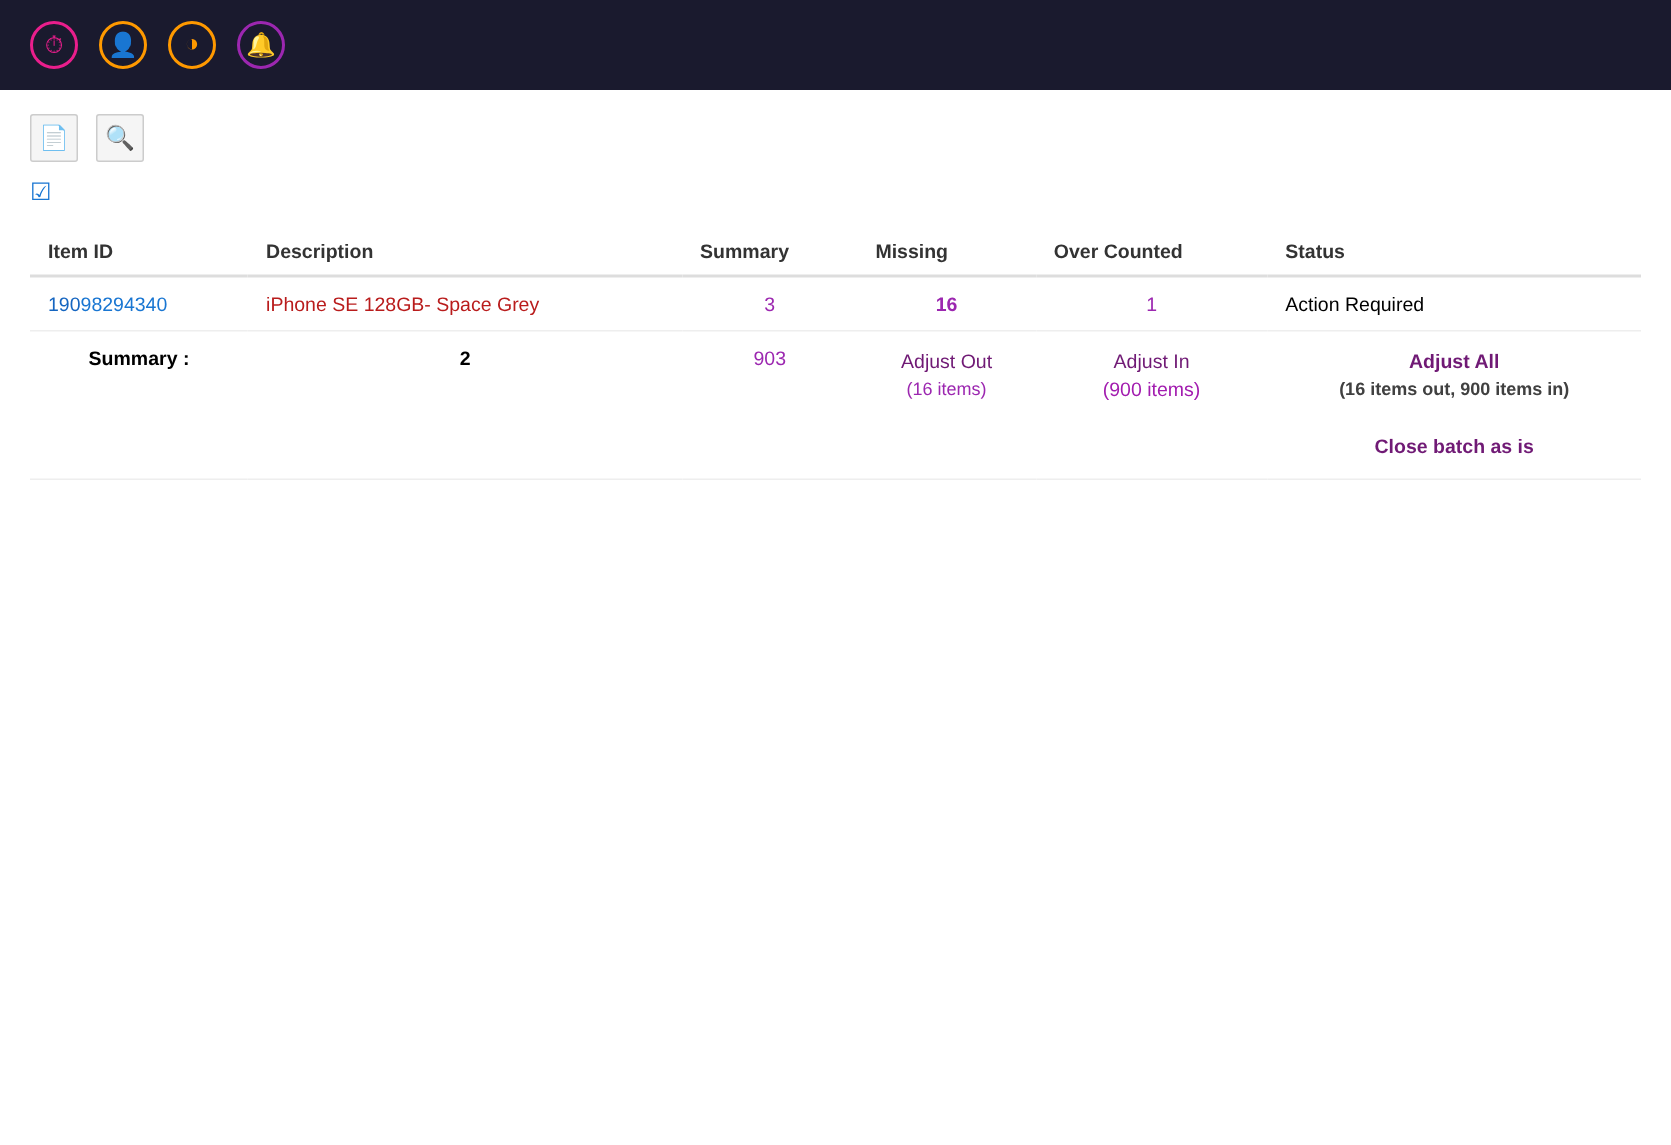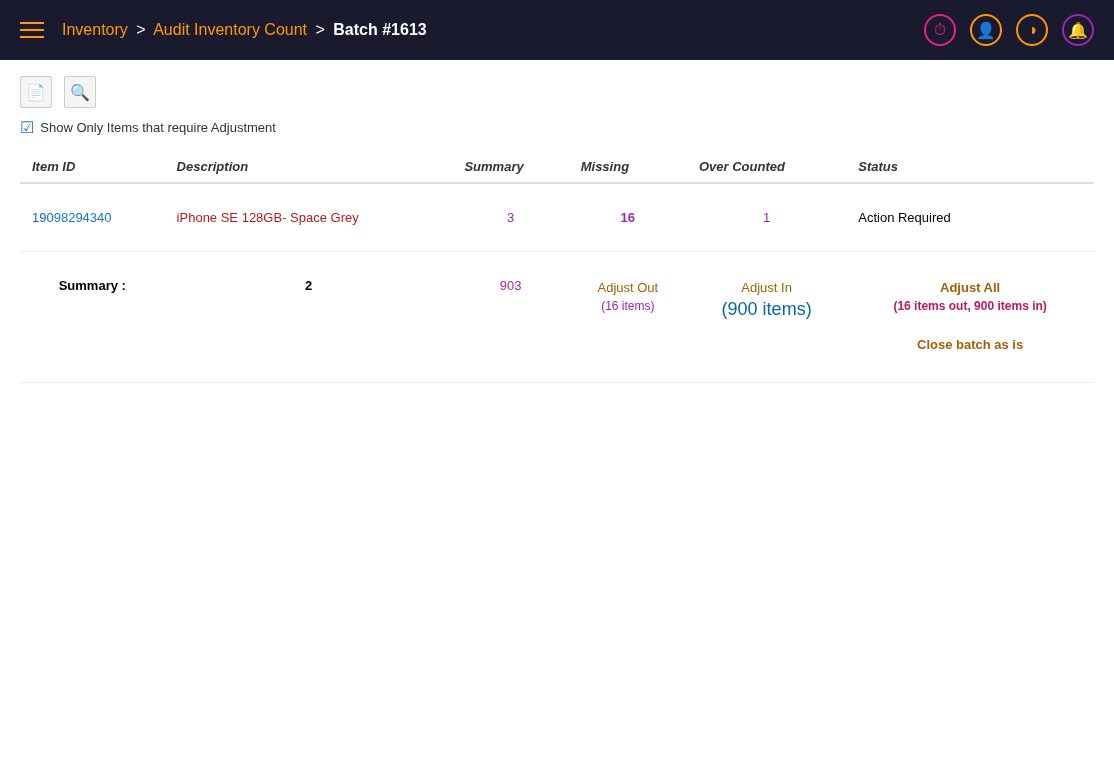--- a/index.html
+++ b/index.html
@@ -53,62 +53,48 @@
       font-size: 11px; color: #666; margin-left: 4px; cursor: pointer;
     }
 
     .filter-row { display: flex; align-items: center; gap: 6px; margin-bottom: 14px; font-size: 13px; color: #333; }
     .checkbox-icon { color: #1976d2; font-size: 16px; }
     .filter-label { color: #333; }
 
     
     .table-wrapper { width: 100%; }
     table { width: 100%; border-collapse: collapse; }
-    thead tr { border-bottom: 2px solid #ddd; font-style: italic; }
+    thead tr { border-bottom: 2px solid #ddd; }
     th {
       text-align: left; padding: 8px 12px; font-weight: bold;
       font-size: 13px; color: #333;
     }
-    td { padding: 26px 12px; font-size: 13px; vertical-align: top; border-bottom: 1px solid #eee; }
+    td { padding: 10px 12px; font-size: 13px; vertical-align: top; border-bottom: 1px solid #eee; }
 
     .item-id-link { color: #1565c0; text-decoration: none; }
     .item-desc-link { color: #b91c1c; text-decoration: none; }
 
     .counted-val { color: #9c27b0; text-align: center; }
     .missing-val { color: #9c27b0; text-align: center; font-weight: bold; }
     .overcounted-val { color: #9c27b0; text-align: center; }
 
     .action-required { color: #000000; }
-    .action-link { color: #a16207; text-decoration: none; display: block; line-height: 1.6; }
+    .action-link { color: #701a75; text-decoration: none; display: block; line-height: 1.6; }
 
     .summary-row td { font-weight: bold; text-align: center; }
     .summary-row .counted-val,
     .summary-row .missing-val,
     .summary-row .overcounted-val { font-weight: normal; }
 
     .td-center { text-align: center; }
   </style>
 </head>
 <body>
 
 <header class="header">
-  <div class="header-left">
-    <div class="hamburger">
-      <span></span>
-        <span></span>
-        <span></span>
-    </div>
-    <nav class="breadcrumb">
-      <a href="#">Inventory</a>
-      <span class="sep">&gt;</span>
-      <a href="#">Audit Inventory Count</a>
-      <span class="sep">&gt;</span>
-      <span class="current">Batch #1613</span>
-    </nav>
-  </div>
   <div class="header-icons">
     <div class="icon-circle icon-clock">⏱</div>
     <div class="icon-circle icon-user">👤</div>
     <div class="icon-circle icon-pie">◑</div>
     <div class="icon-circle icon-bell">🔔</div>
   </div>
 </header>
 
 <div class="content">
 
@@ -117,21 +103,20 @@
       <span>📄</span>
     </button>
     <button class="toolbar-btn">
       <span>🔍</span>
     </button>
   </div>
 
 
   <div class="filter-row">
     <span class="checkbox-icon">☑</span>
-    <span class="filter-label">Show Only Items that require Adjustment</span>
   </div>
 
   <div class="table-wrapper">
     <table>
       <thead>
         <tr>
           <th>Item ID</th>
           <th>Description</th>
           <th>Summary</th>
           <th>Missing</th>
@@ -162,25 +147,25 @@
         <tr class="summary-row">
           <td>Summary :</td>
           <td>2</td>
           <td class="counted-val td-center">903</td>
           <td class="missing-val td-center">
             <a href="#" class="action-link">Adjust Out</a>
             <span style="color:#9c27b0; font-size:12px; display:block;">(16 items)</span>
           </td>
           <td class="overcounted-val td-center">
             <a href="#" class="action-link">Adjust In</a>
-            <span style="color:#0369a1; font-size:18px; display:block;">(900 items)</span>
+            <span style="color:#a21caf; font-size:13px; display:block;">(900 items)</span>
           </td>
           <td>
             <a href="#" class="action-link">Adjust All</a>
-            <span style="color:#be185d; font-size:12px; display:block;">(16 items out, 900 items in)</span>
+            <span style="color:#404040; font-size:12px; display:block;">(16 items out, 900 items in)</span>
             <a href="#" class="action-link" style="margin-top:22px;">Close batch as is</a>
           </td>
         </tr>
       </tbody>
     </table>
   </div>
 
 </div>
 
 </body></html>

